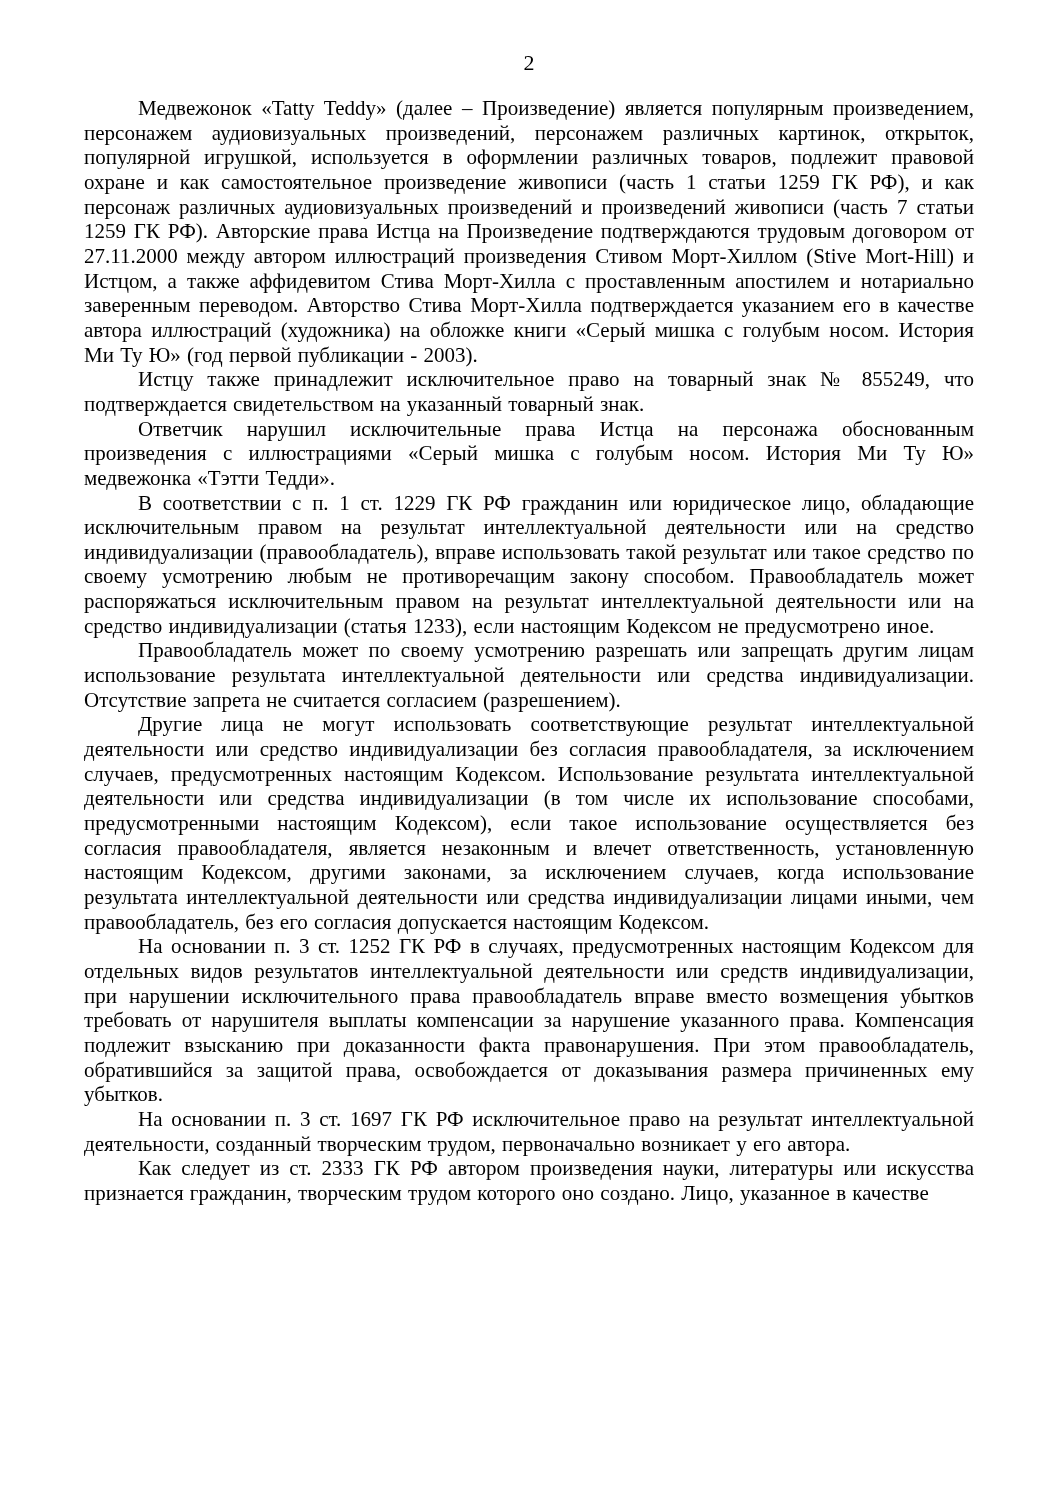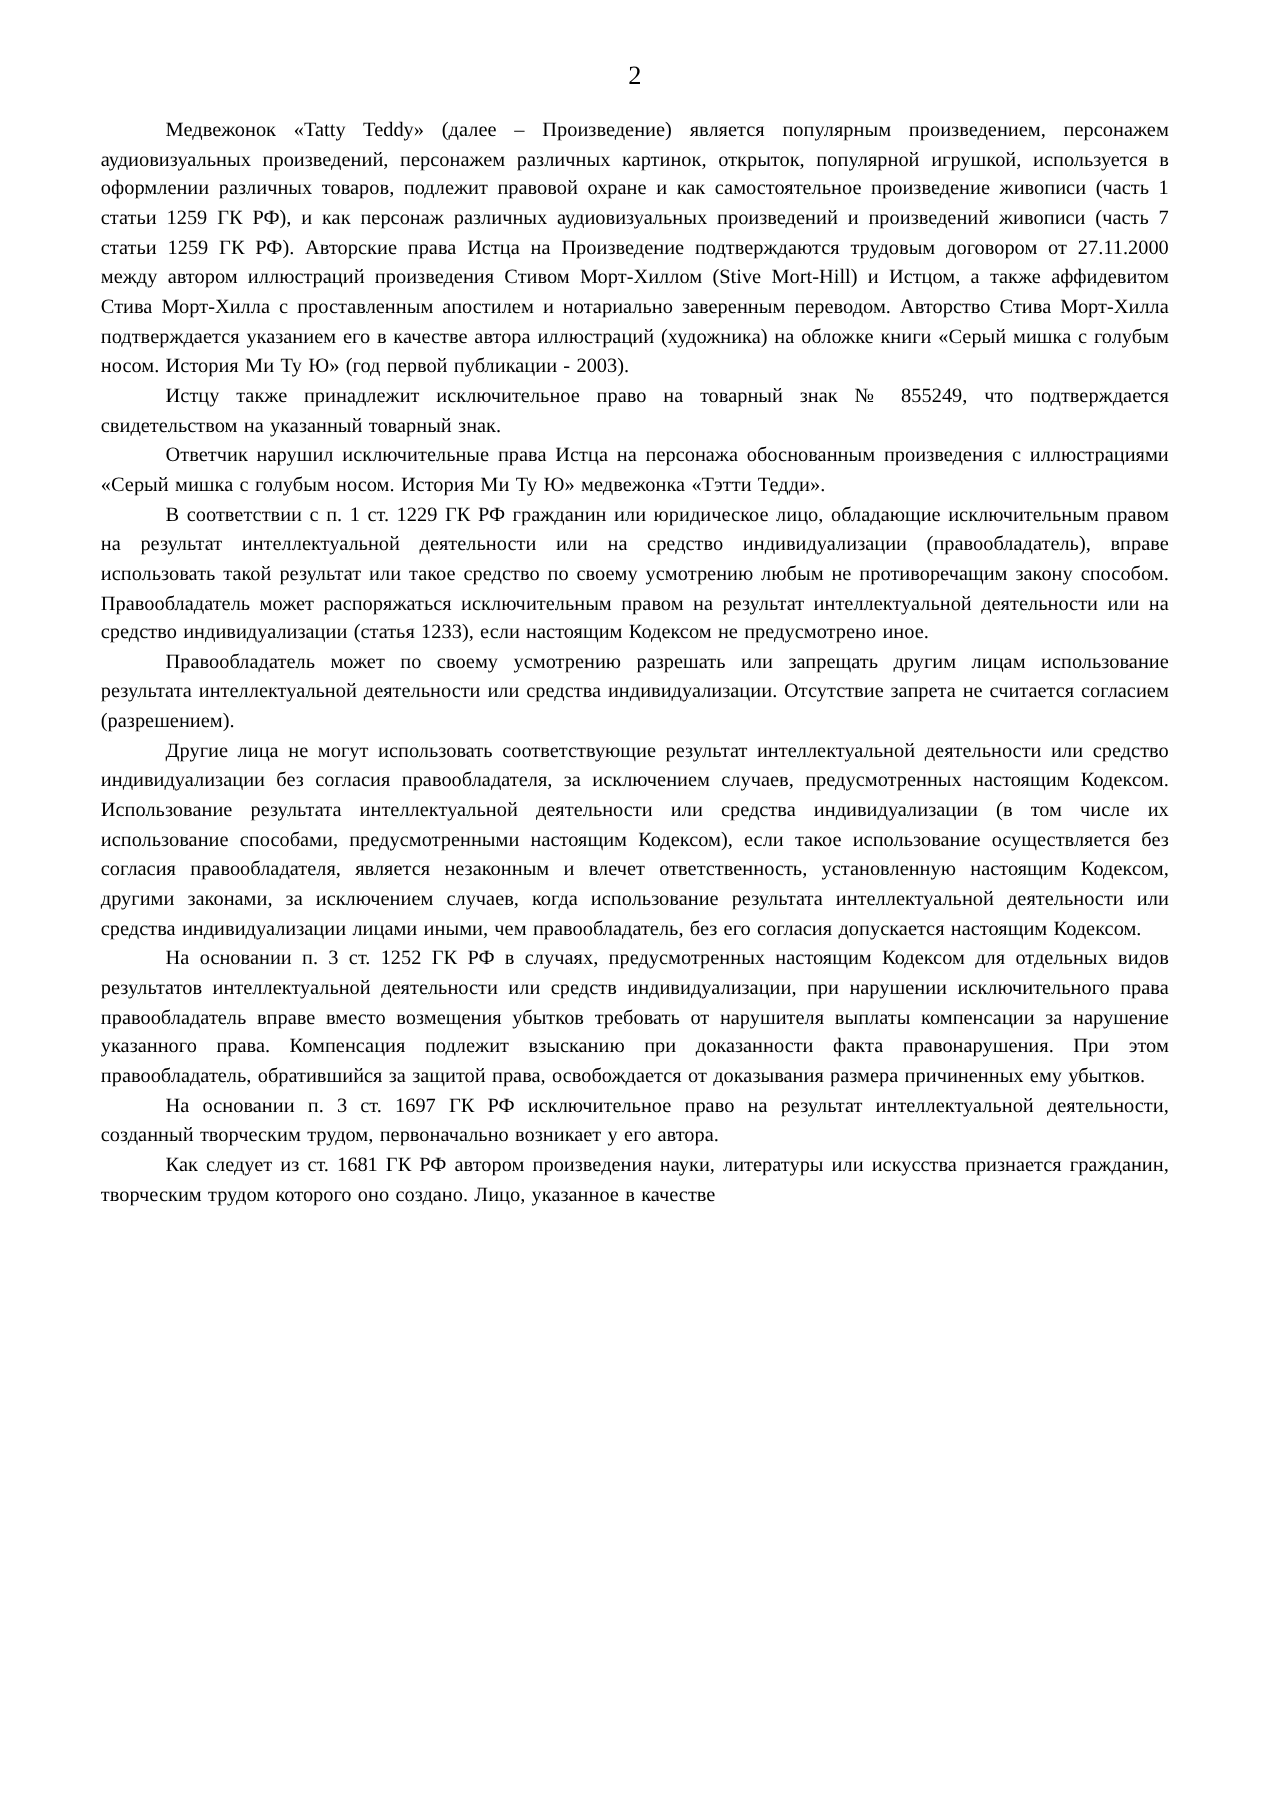--- a/index.html
+++ b/index.html
@@ -22,35 +22,35 @@
     text-align: center;
     font-size: 22px;
     line-height: 26px;
     margin: 0 0 20px 0;
   }
   .body-text p {
     margin: 0;
     padding: 0;
     text-align: justify;
     text-indent: 54px;
-    font-size: 17px;
+    font-size: 21px;
     line-height: 24.65px;
     word-spacing: 1px;
   }
 </style>
 </head>
 <body>
 
 <div class="page">
   <div class="page-number">2</div>
 
   <div class="body-text">
     <p>Медвежонок «Tatty Teddy» (далее – Произведение) является популярным произведением, персонажем аудиовизуальных произведений, персонажем различных картинок, открыток, популярной игрушкой, используется в оформлении различных товаров, подлежит правовой охране и как самостоятельное произведение живописи (часть 1 статьи 1259 ГК РФ), и как персонаж различных аудиовизуальных произведений и произведений живописи (часть 7 статьи 1259 ГК РФ). Авторские права Истца на Произведение подтверждаются трудовым договором от 27.11.2000 между автором иллюстраций произведения Стивом Морт-Хиллом (Stive Mort-Hill) и Истцом, а также аффидевитом Стива Морт-Хилла с проставленным апостилем и нотариально заверенным переводом. Авторство Стива Морт-Хилла подтверждается указанием его в качестве автора иллюстраций (художника) на обложке книги «Серый мишка с голубым носом. История Ми Ту Ю» (год первой публикации - 2003).</p>
     <p>Истцу также принадлежит исключительное право на товарный знак № 855249, что подтверждается свидетельством на указанный товарный знак.</p>
     <p>Ответчик нарушил исключительные права Истца на персонажа обоснованным произведения с иллюстрациями «Серый мишка с голубым носом. История Ми Ту Ю» медвежонка «Тэтти Тедди».</p>
     <p>В соответствии с п. 1 ст. 1229 ГК РФ гражданин или юридическое лицо, обладающие исключительным правом на результат интеллектуальной деятельности или на средство индивидуализации (правообладатель), вправе использовать такой результат или такое средство по своему усмотрению любым не противоречащим закону способом. Правообладатель может распоряжаться исключительным правом на результат интеллектуальной деятельности или на средство индивидуализации (статья 1233), если настоящим Кодексом не предусмотрено иное.</p>
     <p>Правообладатель может по своему усмотрению разрешать или запрещать другим лицам использование результата интеллектуальной деятельности или средства индивидуализации. Отсутствие запрета не считается согласием (разрешением).</p>
     <p>Другие лица не могут использовать соответствующие результат интеллектуальной деятельности или средство индивидуализации без согласия правообладателя, за исключением случаев, предусмотренных настоящим Кодексом. Использование результата интеллектуальной деятельности или средства индивидуализации (в том числе их использование способами, предусмотренными настоящим Кодексом), если такое использование осуществляется без согласия правообладателя, является незаконным и влечет ответственность, установленную настоящим Кодексом, другими законами, за исключением случаев, когда использование результата интеллектуальной деятельности или средства индивидуализации лицами иными, чем правообладатель, без его согласия допускается настоящим Кодексом.</p>
     <p>На основании п. 3 ст. 1252 ГК РФ в случаях, предусмотренных настоящим Кодексом для отдельных видов результатов интеллектуальной деятельности или средств индивидуализации, при нарушении исключительного права правообладатель вправе вместо возмещения убытков требовать от нарушителя выплаты компенсации за нарушение указанного права. Компенсация подлежит взысканию при доказанности факта правонарушения. При этом правообладатель, обратившийся за защитой права, освобождается от доказывания размера причиненных ему убытков.</p>
     <p>На основании п. 3 ст. 1697 ГК РФ исключительное право на результат интеллектуальной деятельности, созданный творческим трудом, первоначально возникает у его автора.</p>
-    <p>Как следует из ст. 1681 ГК РФ автором произведения науки, литературы или искусства признается гражданин, творческим трудом которого оно создано. Лицо, указанное в качестве</p>
+    <p>Как следует из ст. 2333 ГК РФ автором произведения науки, литературы или искусства признается гражданин, творческим трудом которого оно создано. Лицо, указанное в качестве</p>
   </div>
 </div>
 
 </body></html>

